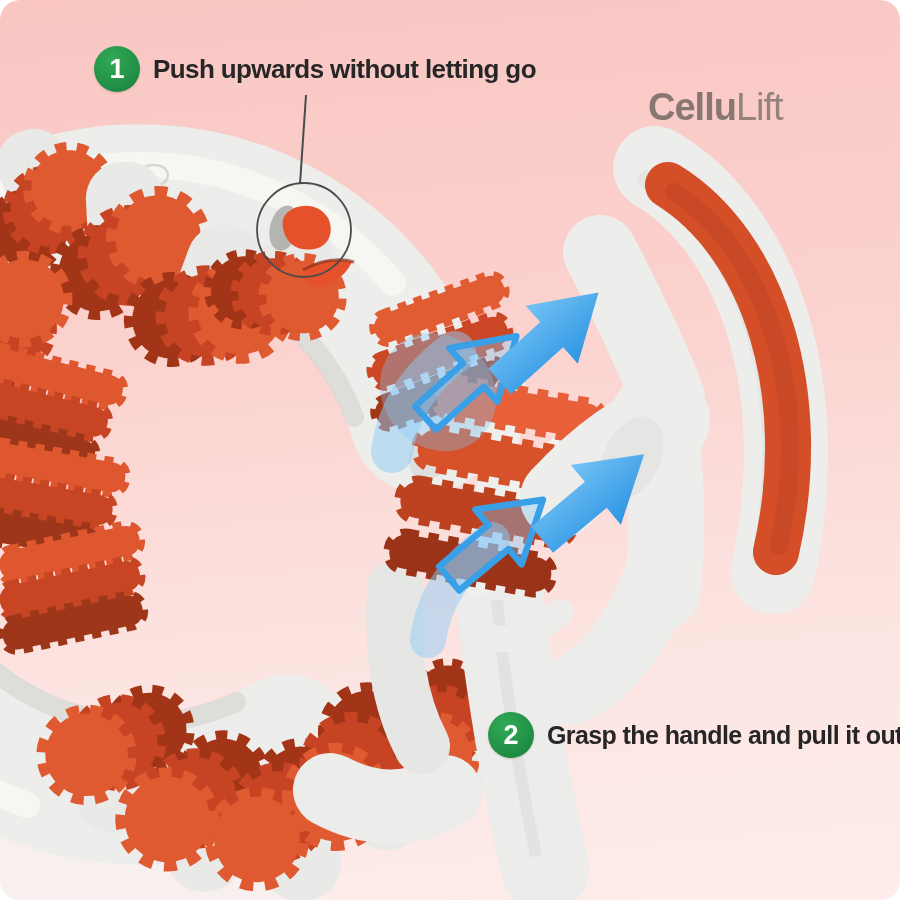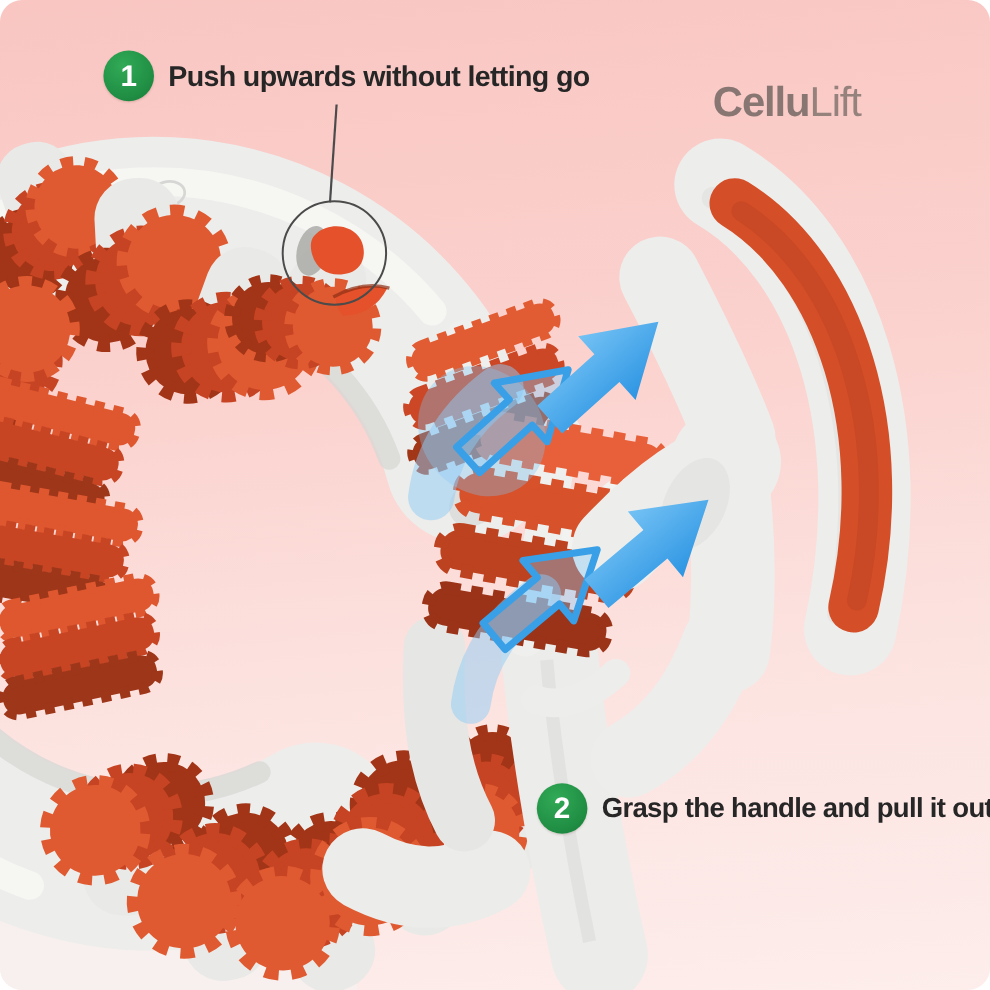--- a/index.html
+++ b/index.html
@@ -15,21 +15,21 @@
     background:radial-gradient(circle at 38% 30%,#31aa56 0%,#219045 62%,#177c38 100%);
     color:#ffffff;display:flex;align-items:center;justify-content:center;
     font-size:27px;font-weight:700;box-shadow:0 1px 2px rgba(90,30,20,.18);
   }
   .step-label{color:#262626;font-weight:700;letter-spacing:-0.6px;white-space:nowrap;text-align:right;}
   #step1{left:94px;top:46px;}
   #step1 .step-label{font-size:26px;}
   #step2{left:488px;top:712px;}
   #step2 .step-label{font-size:25px;}
   .logo{
-    position:absolute;z-index:2;left:648px;top:72px;
+    position:absolute;z-index:2;left:648px;top:86px;
     font-size:38px;letter-spacing:-1px;white-space:nowrap;
   }
   .logo .b{font-weight:700;color:#887672;}
   .logo .l{font-weight:300;color:#95827d;}
 </style>
 </head>
 <body>
 
 <div class="stage">
 

